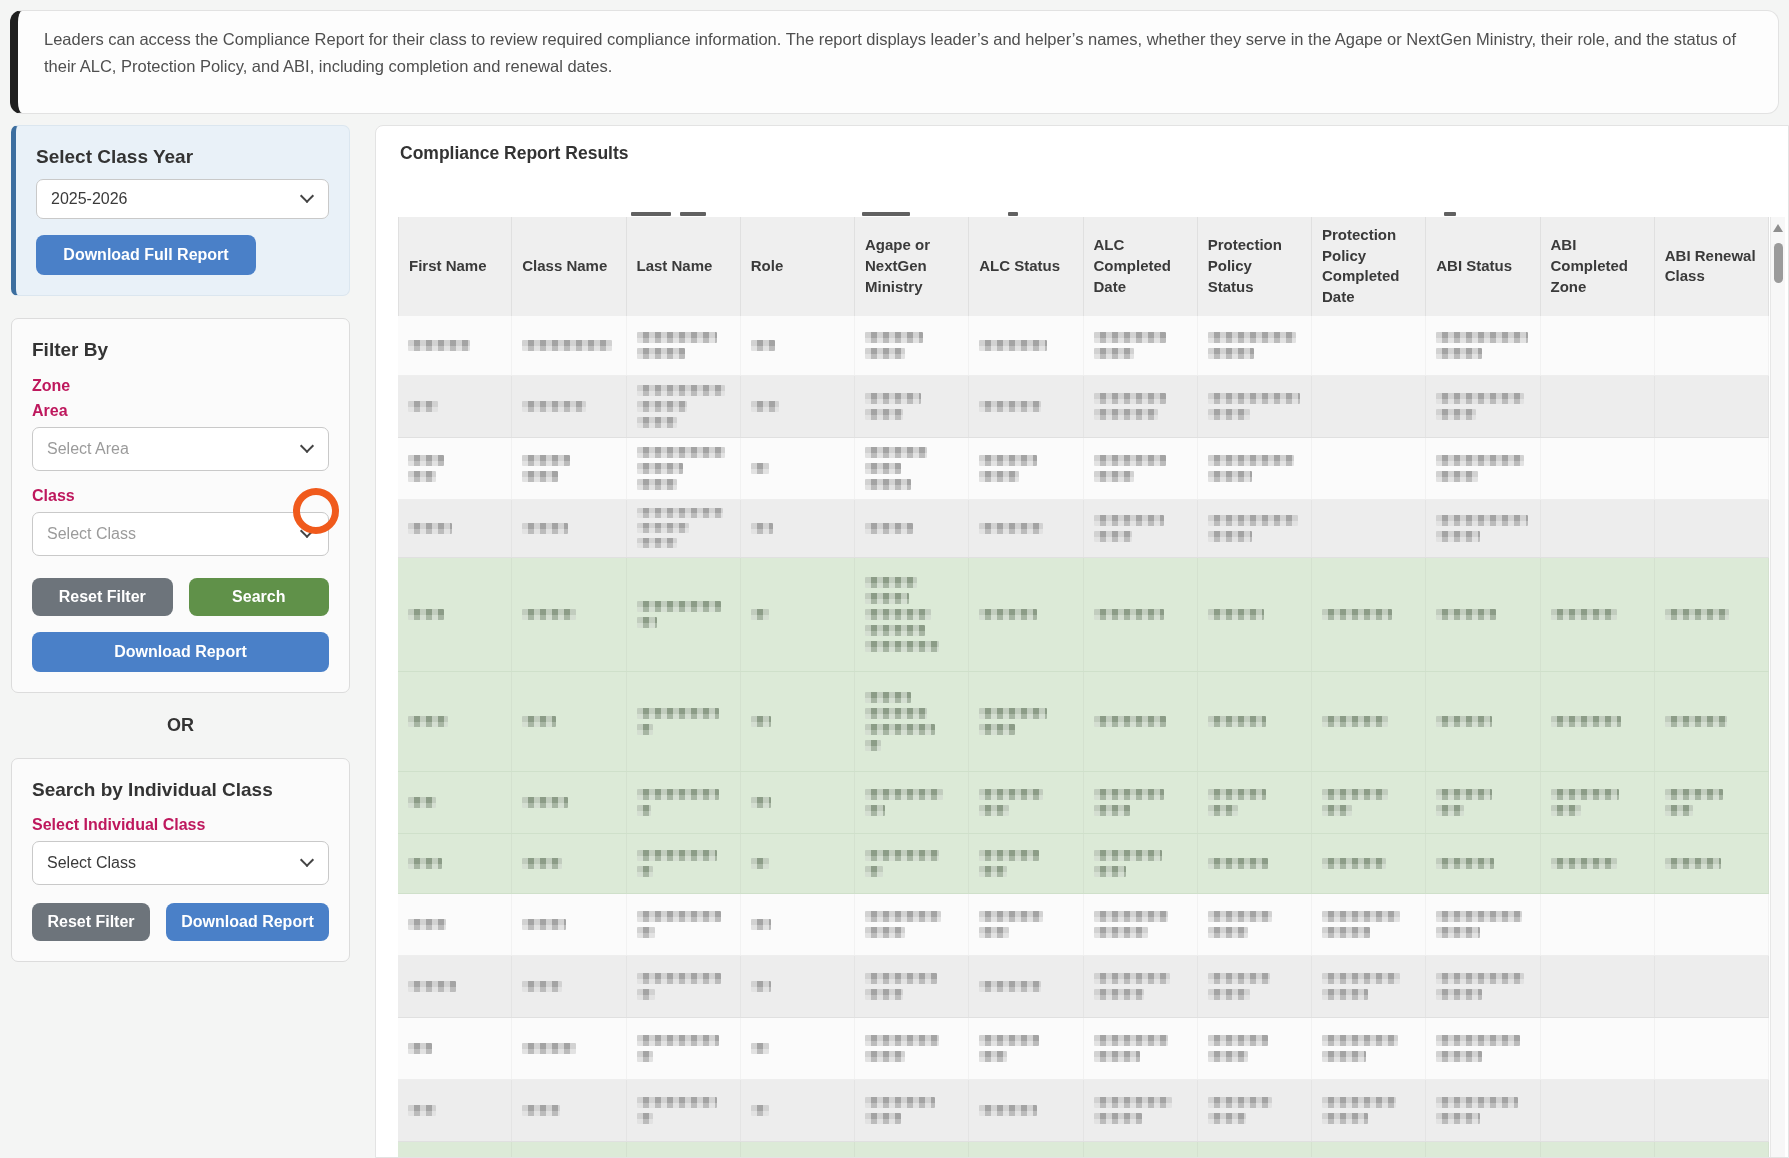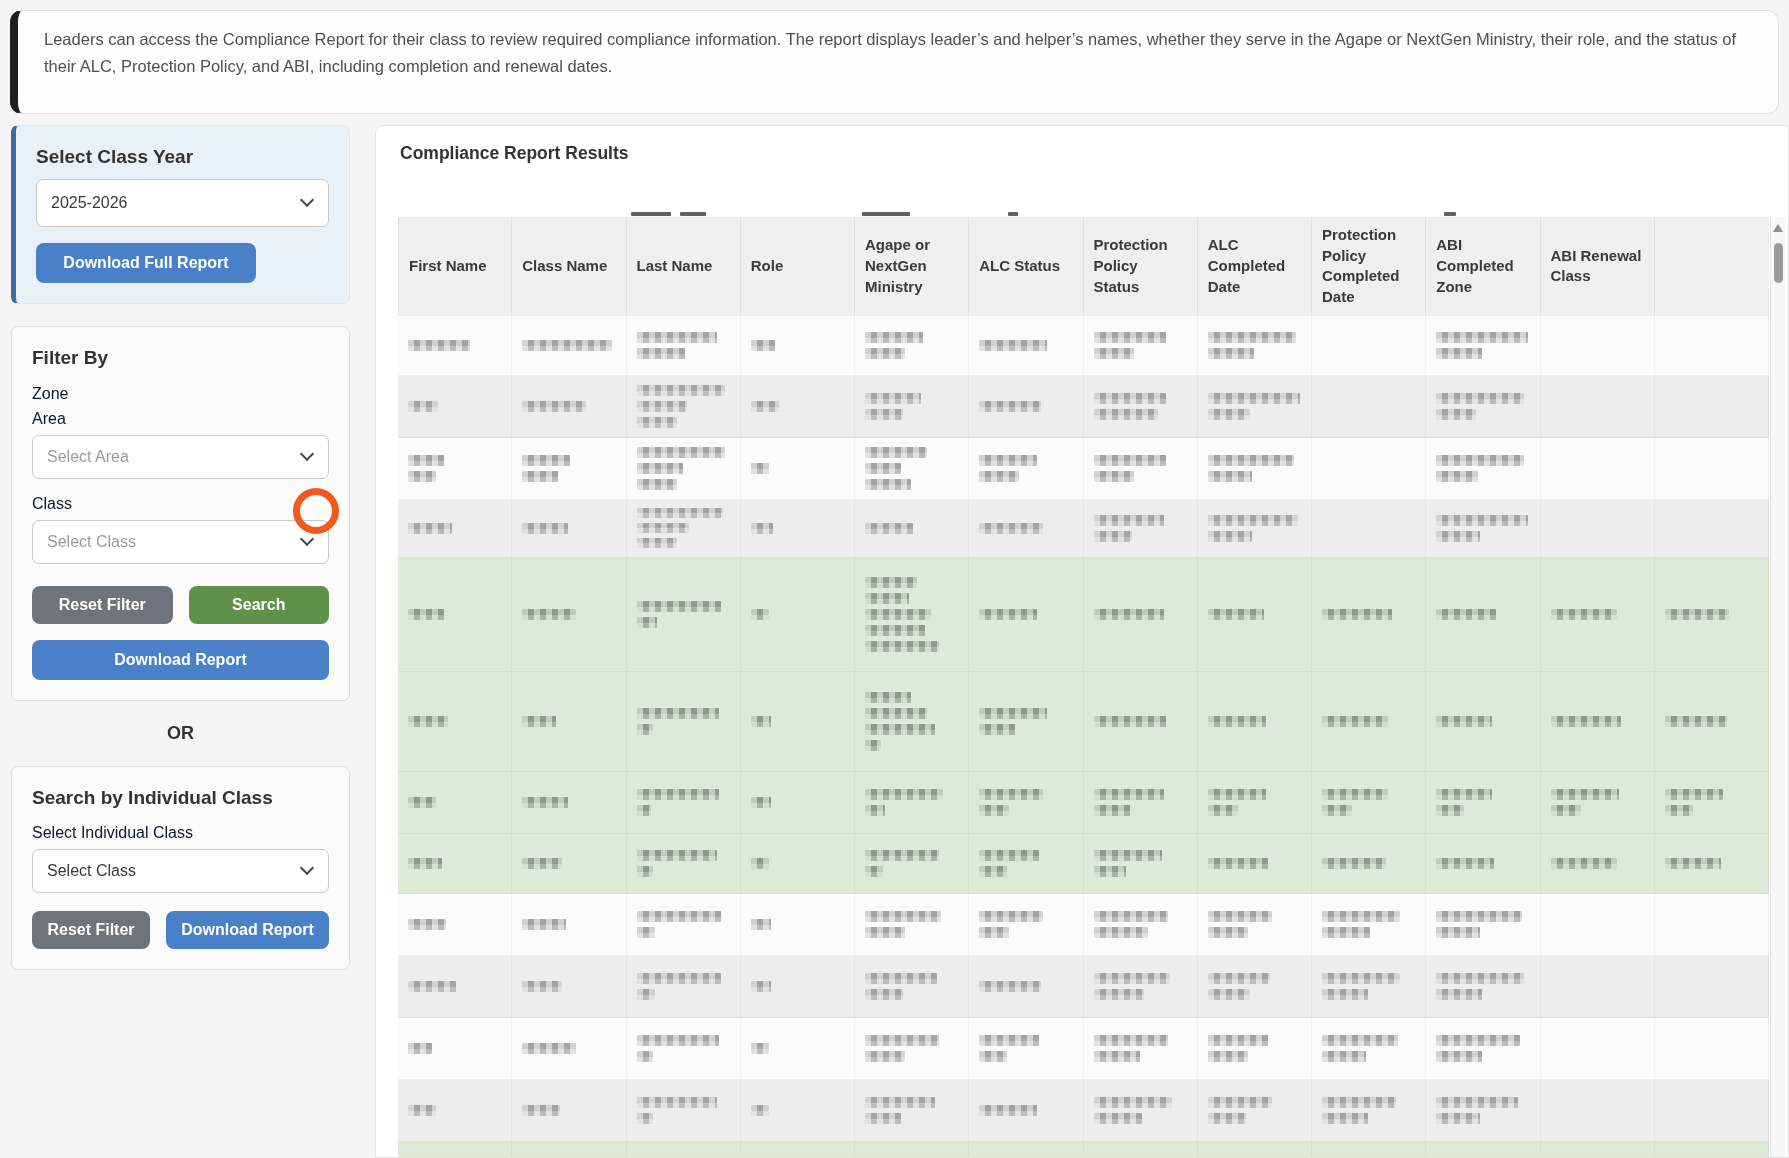--- a/index.html
+++ b/index.html
@@ -11,21 +11,21 @@
     background:#fdfdfd; border:1px solid #e2e2e2; border-left:8px solid #1f1f1f;
     border-radius:12px; padding:15px 26px 0 26px; }
   .banner p { font-size:16.5px; line-height:1.62; color:#4f4f4f; max-width:1705px; }
 
   
   .sidebar { position:absolute; left:11px; top:125px; width:339px; }
   .panel { border:1px solid #dcdcdc; border-radius:7px; background:#fbfbfb; padding:20px; }
   .panel-blue { background:#e9f1f8; border:1px solid #dbe6ef; border-left:5px solid #3c6e9f; border-radius:7px; padding:20px; }
   .panel-title { font-size:19px; font-weight:700; color:#333; margin-bottom:11px; }
   .panel-desc { font-size:15.5px; color:#5f6b76; line-height:1.42; margin-bottom:17px; }
-  .field-label { font-size:16px; color:#0f172a; margin-bottom:7px; }
+  .field-label { font-size:16px; color:#be185d; margin-bottom:7px;font-weight:bold; }
   .select { position:relative; background:#fff; border:1px solid #c9c9c9; border-radius:7px;
     height:44px; display:flex; align-items:center; padding:0 36px 0 14px; cursor:pointer; }
   .select .sel-text { font-size:16px; color:#3a3a3a; }
   .select .sel-text.ph { color:#9b9b9b; }
   .chev { position:absolute; right:16px; top:50%; width:10px; height:10px; margin-top:-8px;
     border-right:2px solid #444; border-bottom:2px solid #444; transform:rotate(45deg); }
   .btn { display:flex; align-items:center; justify-content:center; border:none; border-radius:8px;
     font-family:inherit; font-size:16px; font-weight:700; color:#fff; cursor:pointer; height:40px; }
   .btn-blue  { background:#4a80c8; }
   .btn-gray  { background:#6d747b; }
@@ -79,21 +79,21 @@
 <body>
 
 <div class="banner">
   <p>Leaders can access the Compliance Report for their class to review required compliance information. The report displays leader’s and helper’s names, whether they serve in the Agape or NextGen Ministry, their role, and the status of their ALC, Protection Policy, and ABI, including completion and renewal dates.</p>
 </div>
 
 <div class="sidebar">
 
   <div class="panel-blue mb18" style="margin-bottom:22px;">
     <div class="panel-title">Select Class Year</div>
-    <div class="select mb16" style="height:48px;">
+    <div class="select mb16" style="height:40px;">
       <span class="sel-text">2025-2026</span>
       <span class="chev"></span>
     </div>
     <button class="btn btn-blue" style="width:220px;">Download Full Report</button>
   </div>
 
   <div class="panel">
     <div class="panel-title" style="margin-bottom:16px;">Filter By</div>
 
     <div class="field-label">Zone</div>
@@ -146,23 +146,24 @@
         <div class="frag" style="left: 610px; width: 10px;"></div>
         <div class="frag" style="left: 1046px; width: 12px;"></div>
       </div>
     <div class="thead">
         <div class="th">First Name</div>
         <div class="th">Class Name</div>
         <div class="th">Last Name</div>
         <div class="th">Role</div>
         <div class="th">Agape or NextGen Ministry</div>
         <div class="th">ALC Status</div>
+        <div class="th">ALC Completed Date</div>
         <div class="th">Protection Policy Status</div>
-        <div class="th">ALC Completed Date</div>
         <div class="th">Protection Policy Completed Date</div>
+        <div class="th">ABI Status</div>
         <div class="th">ABI Completed Zone</div>
         <div class="th">ABI Renewal Class</div>
       </div>
     <div>
         <div class="tr plain" style="height: 60px;">
           <div class="td">
             <div class="redact" style="width: 62px;"></div>
           </div>
           <div class="td">
             <div class="redact" style="width: 90px;"></div>

